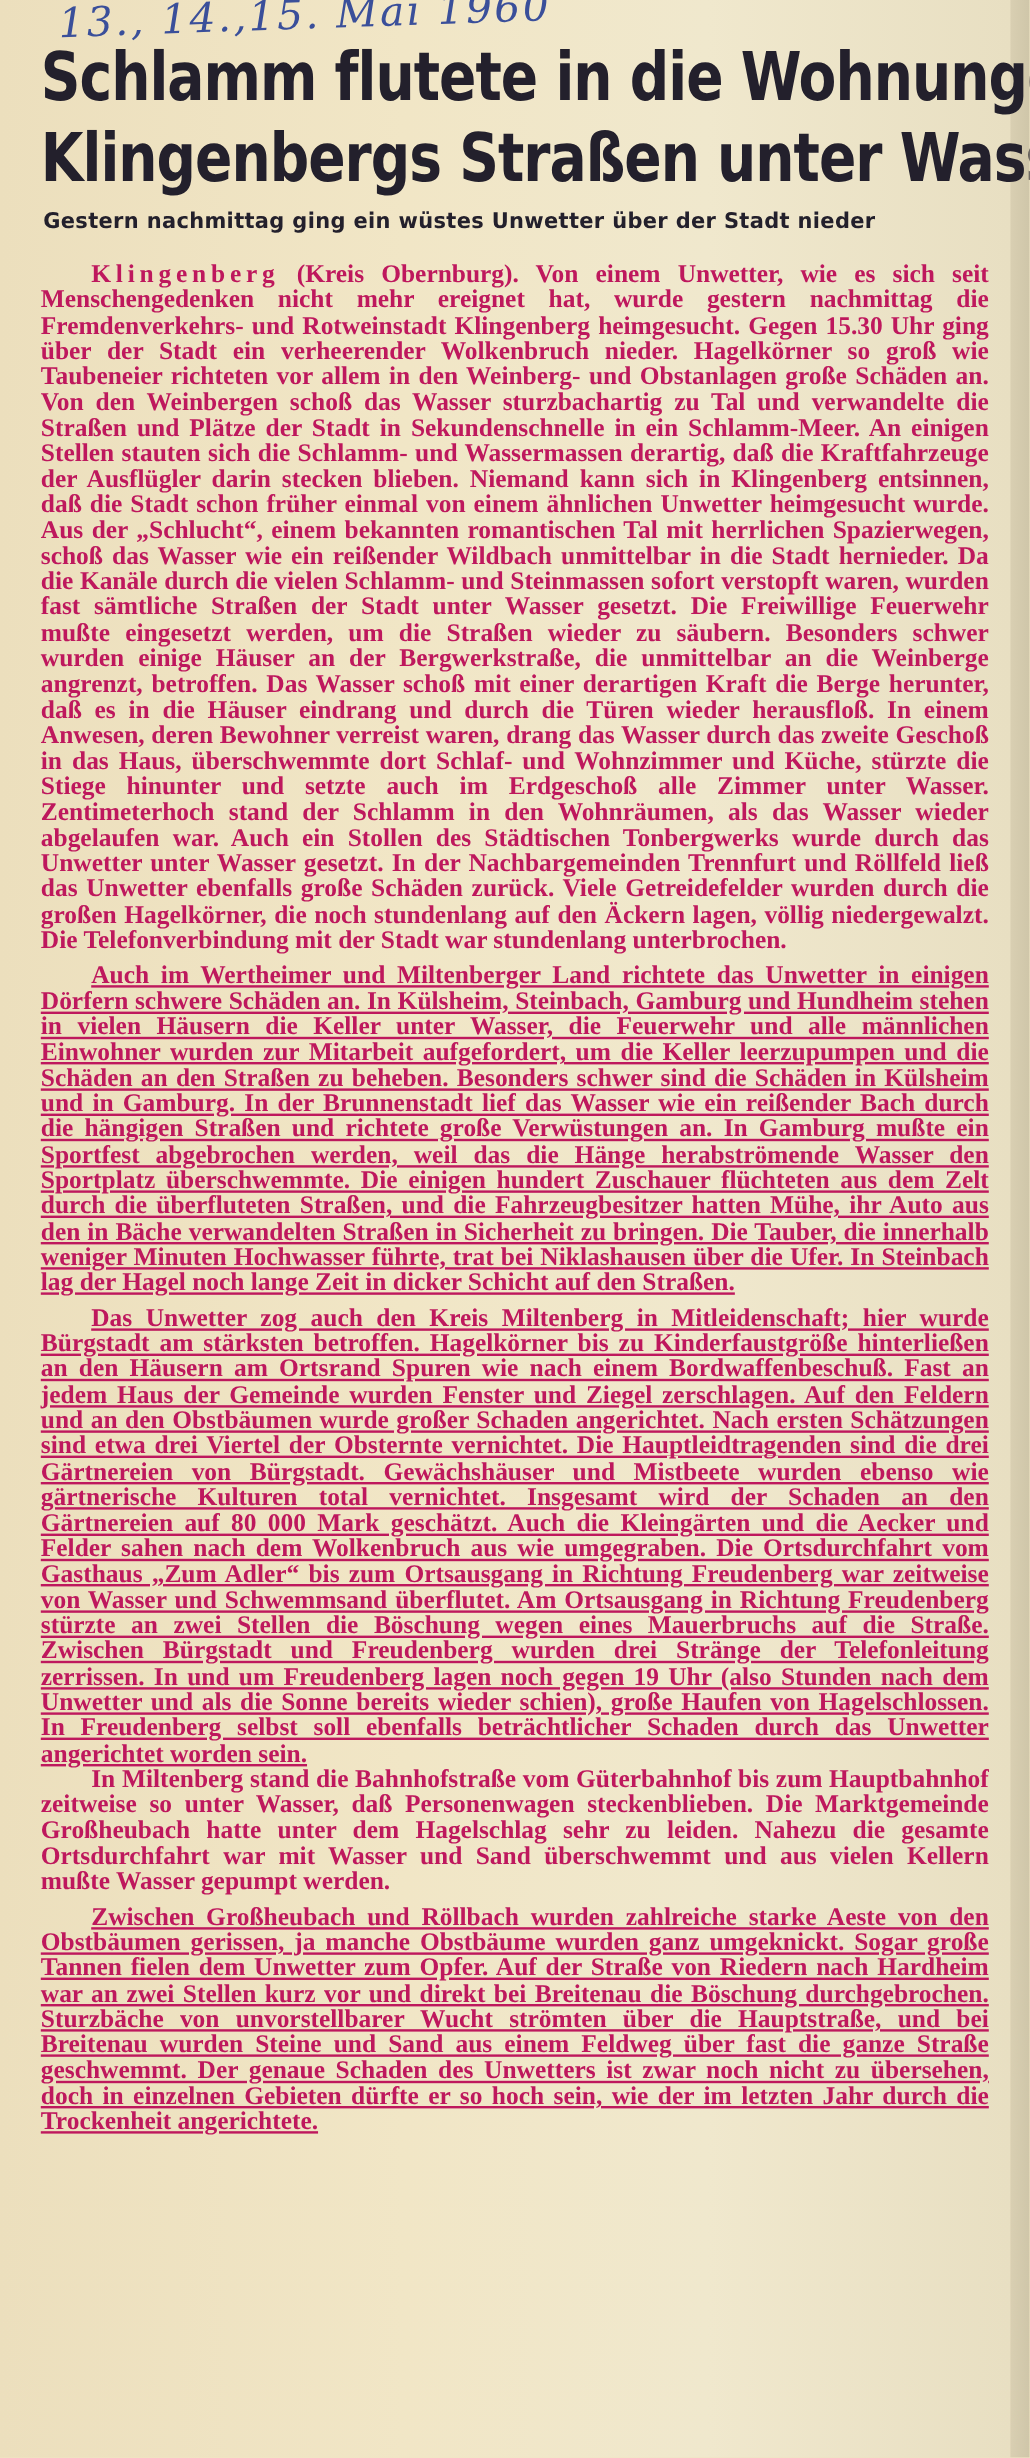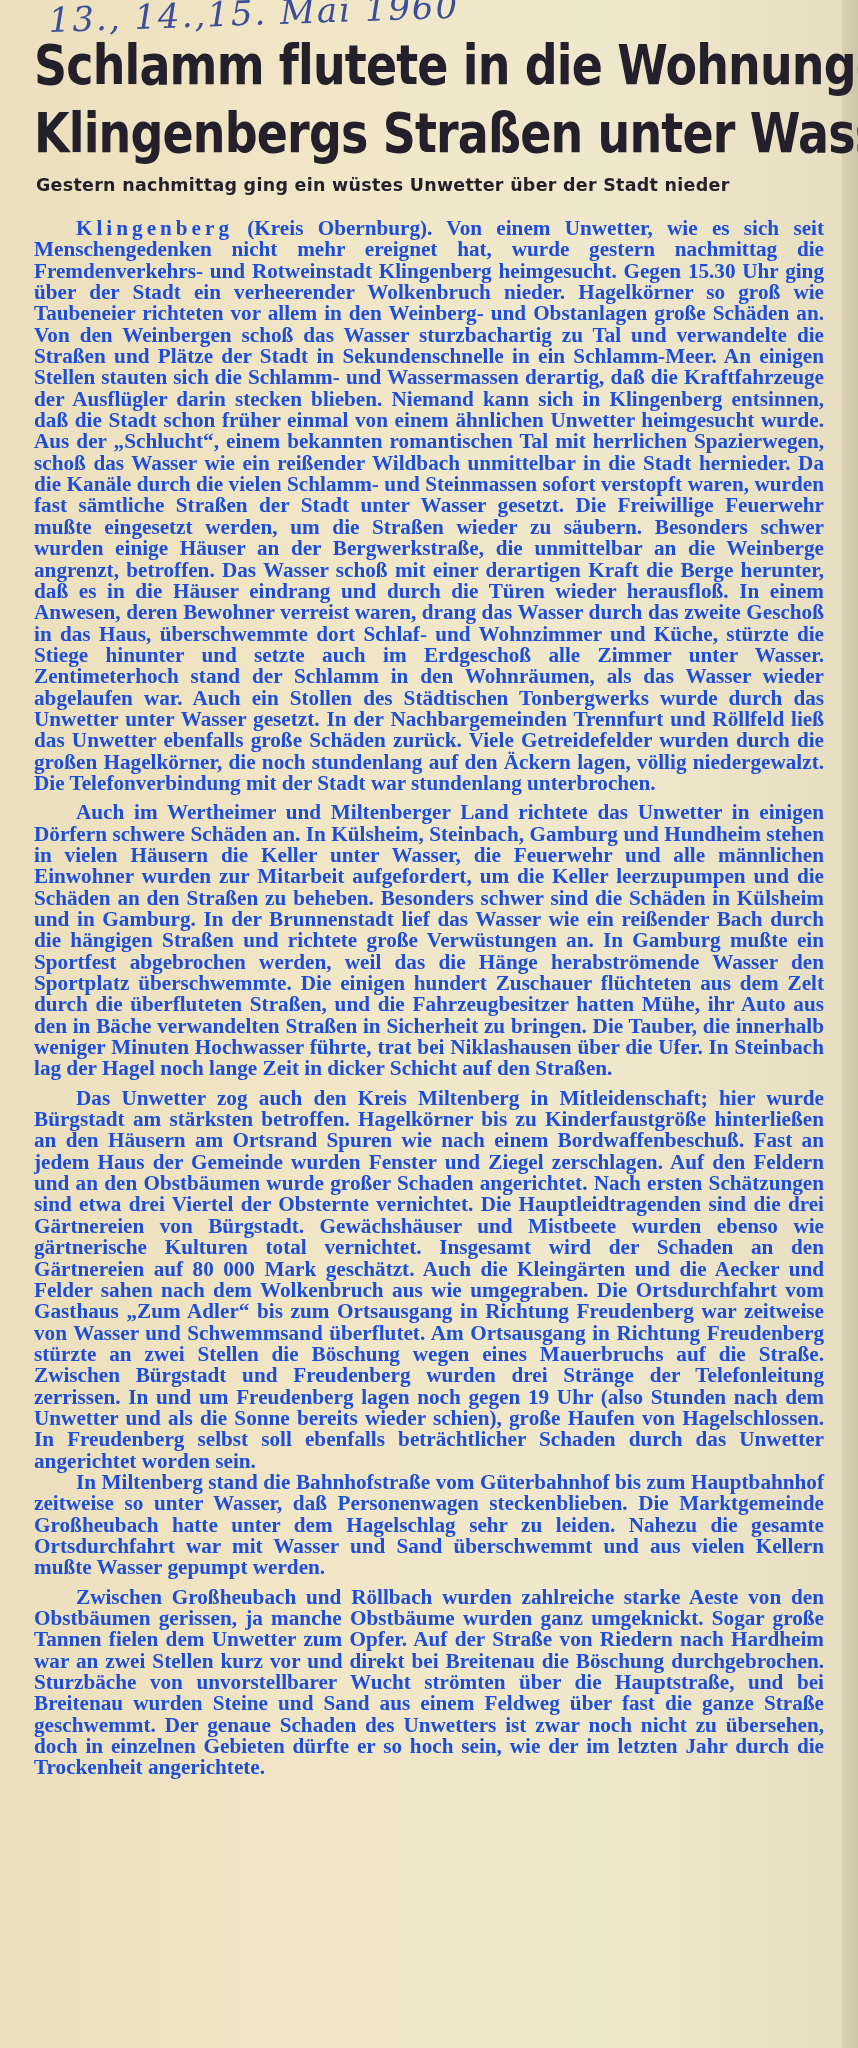--- a/index.html
+++ b/index.html
@@ -38,25 +38,25 @@
   .h2 { top: 102px; }
   .subhead {
     position: absolute; left: 36px; top: 174px; width: 790px;
     font-family: "DejaVu Sans", sans-serif; font-weight: bold;
     font-size: 18px; color: #23202c; white-space: nowrap;
     transform: scaleX(0.97); transform-origin: left top; letter-spacing: 0.3px;
   }
   .body {
     position: absolute; left: 34px; top: 218px; width: 790px;
     font-family: "Liberation Serif", serif; font-weight: bold;
-    font-size: 21.2px; line-height: 21.35px; color: #1d4ed8;
+    font-size: 21.2px; line-height: 21.35px; color: #be185d;
     text-align: justify;
   }
   .body p { margin: 0; text-indent: 42px; }
-  .body p.gap { margin-top: 8px; }
+  .body p.gap { margin-top: 8px; text-decoration: underline; }
   .spaced { letter-spacing: 4px; }
 </style>
 </head>
 <body>
 
 <div class="clip"></div>
 <div class="edge"></div>
 
 <div class="handwriting">13., 14.,15. Mai 1960</div>
 

